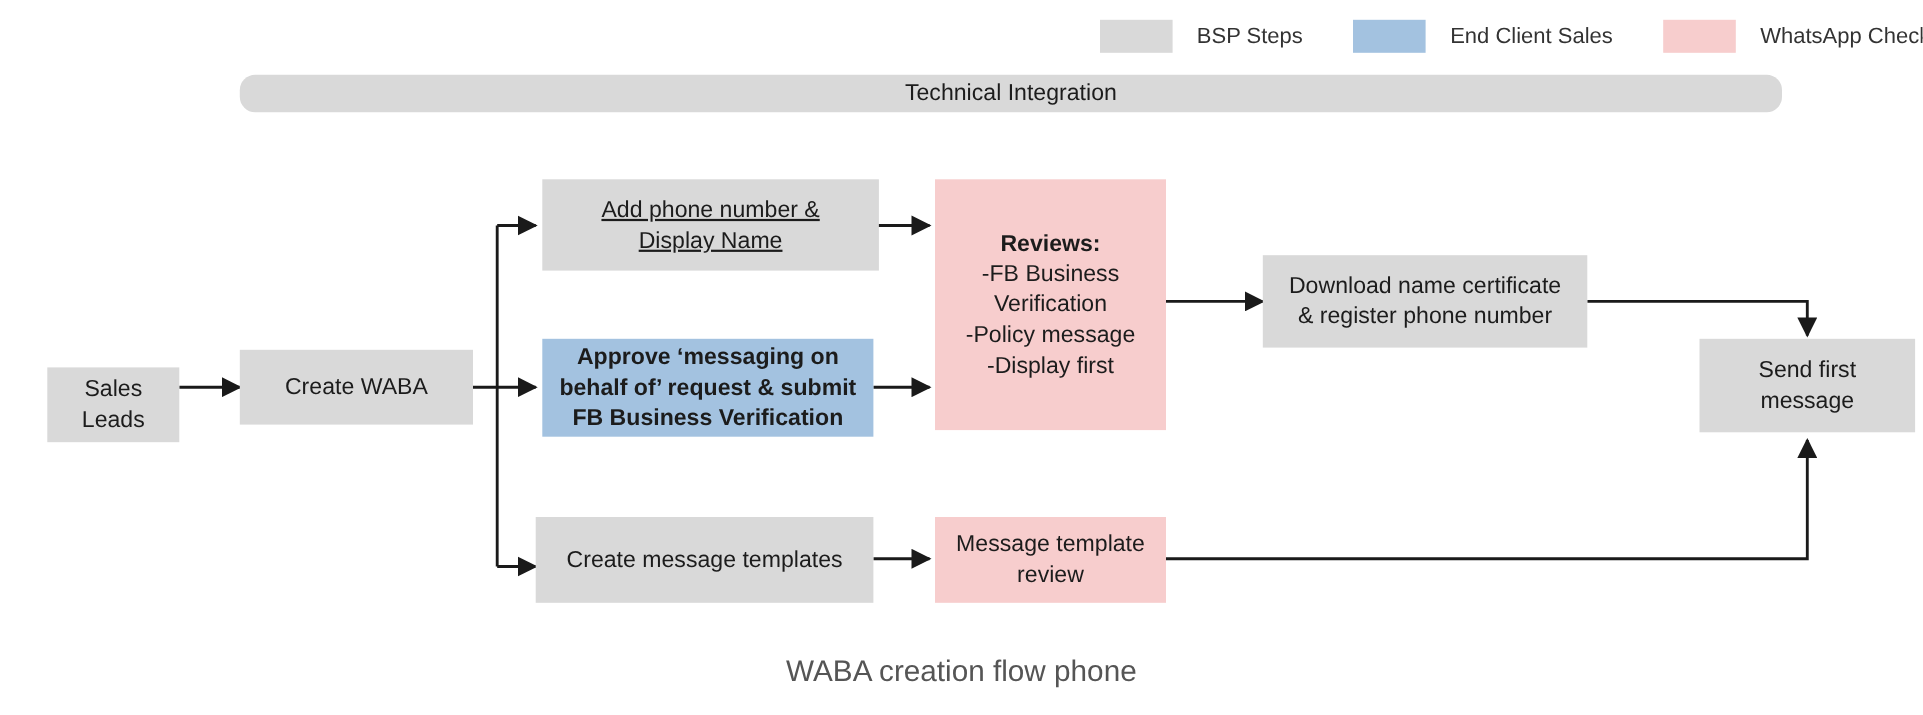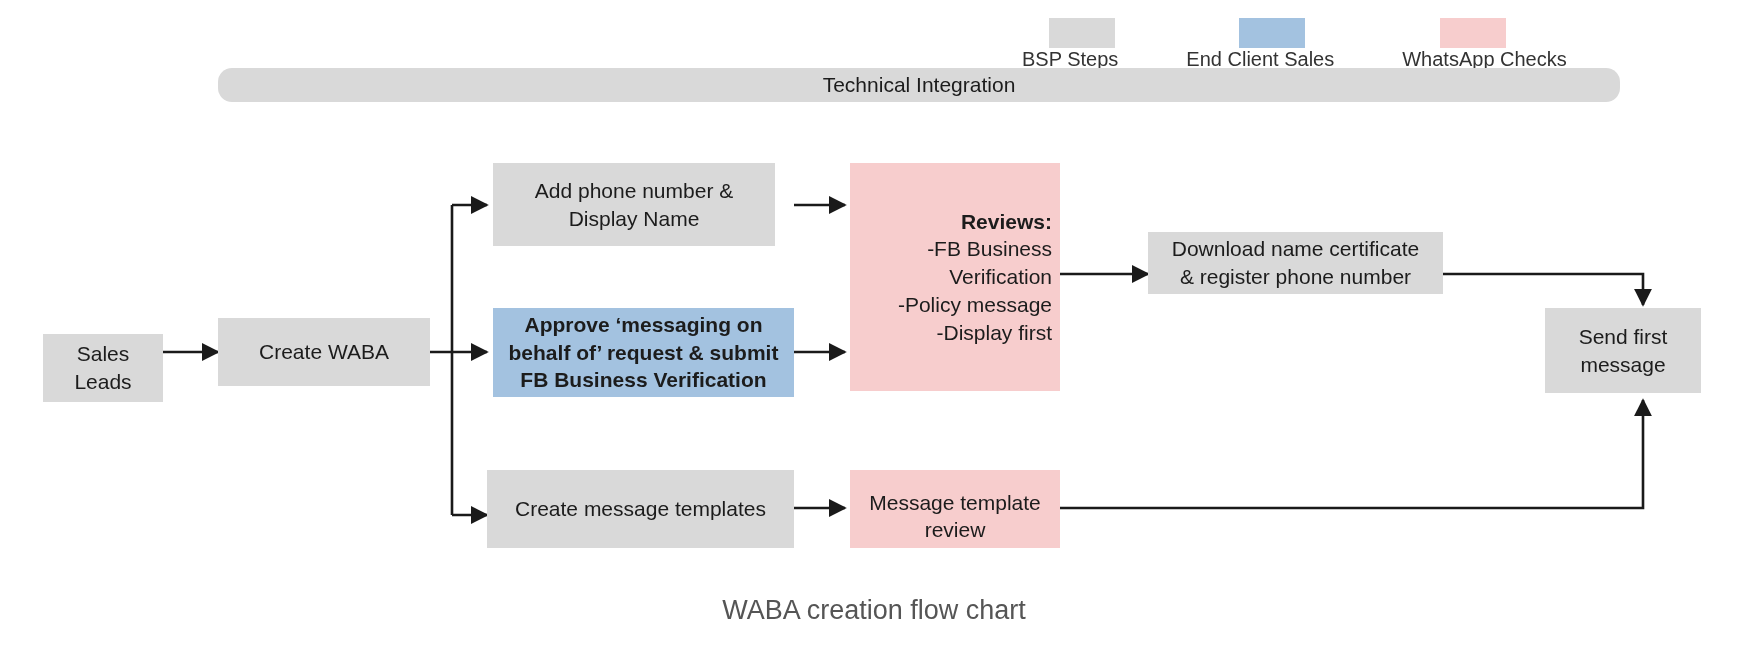--- a/index.html
+++ b/index.html
@@ -27,21 +27,21 @@
     text-align: center;
     box-sizing: border-box;
     font-size: 21px;
     line-height: 1.32;
     color: #1c1c1c;
     padding: 4px 8px;
     white-space: pre-line;
   }
   .bsp      { background: #d9d9d9; }
   .client   { background: #a3c2e0; font-weight: bold; }
-  .whatsapp { background: #f7cdcd; align-items: flex-end; }
+  .whatsapp { background: #f7cdcd; }
 
   .phase-bar {
     position: absolute;
     background: #d9d9d9;
     display: flex;
     align-items: center;
     justify-content: center;
     font-size: 21px;
     color: #1c1c1c;
     box-sizing: border-box;
@@ -50,21 +50,20 @@
 
   .legend {
     position: absolute;
     display: flex;
     align-items: center;
     gap: 0px;
   }
   .legend-item {
     display: flex;
     align-items: center;
-    flex-direction: column;
   }
   .legend-swatch {
     width: 66px;
     height: 30px;
     display: block;
   }
   .legend-label {
     font-size: 20px;
     color: #333333;
     margin-left: 22px;
@@ -149,41 +148,41 @@
     <path class="wire" d="M 794 508 L 845 508" marker-end="url(#arrow)"></path>
 
     <path class="wire" d="M 1060 508 L 1643 508 L 1643 400" marker-end="url(#arrow)"></path>
   </svg>
 
   <div class="node bsp" style="left:43px; top:318px; width:120px; height:68px;margin-top:16px;">Sales
 Leads</div>
 
   <div class="node bsp" style="left:218px; top:318px; width:212px; height:68px;">Create WABA</div>
 
-  <div class="node bsp" style="left:493px; top:163px; width:282px; height:83px;">Add phone number &amp;
+  <div class="node bsp" style="left:493px; top:163px; width:306px; height:83px;text-decoration:underline;">Add phone number &amp;
 Display Name</div>
 
   <div class="node client" style="left:493px; top:308px; width:301px; height:89px;">Approve ‘messaging on
 behalf of’ request &amp; submit
 FB Business Verification</div>
 
   <div class="node whatsapp" style="left:850px; top:163px; width:210px; height:228px; flex-direction:column; justify-content:center;">
     <div class="bold-line">Reviews:</div>
     <div>-FB Business</div>
     <div>Verification</div>
     <div>-Policy message</div>
     <div>-Display first</div>
   </div>
 
-  <div class="node bsp" style="left:1148px; top:232px; width:295px; height:62px;">Download name certificate
+  <div class="node bsp" style="left:1148px; top:232px; width:295px; height:84px;">Download name certificate
 &amp; register phone number</div>
 
-  <div class="node bsp" style="left:1545px; top:308px; width:156px; height:85px;">Send first
+  <div class="node bsp" style="left:1545px; top:308px; width:196px; height:85px;">Send first
 message</div>
 
   <div class="node bsp" style="left:487px; top:470px; width:307px; height:78px;">Create message templates</div>
 
   <div class="node whatsapp" style="left:850px; top:470px; width:210px; height:78px;">Message template
 review</div>
 
-  <div class="caption" style="top:595px;">WABA creation flow chart</div>
+  <div class="caption" style="top:595px;">WABA creation flow phone</div>
 
 </div>
 
 </body></html>

